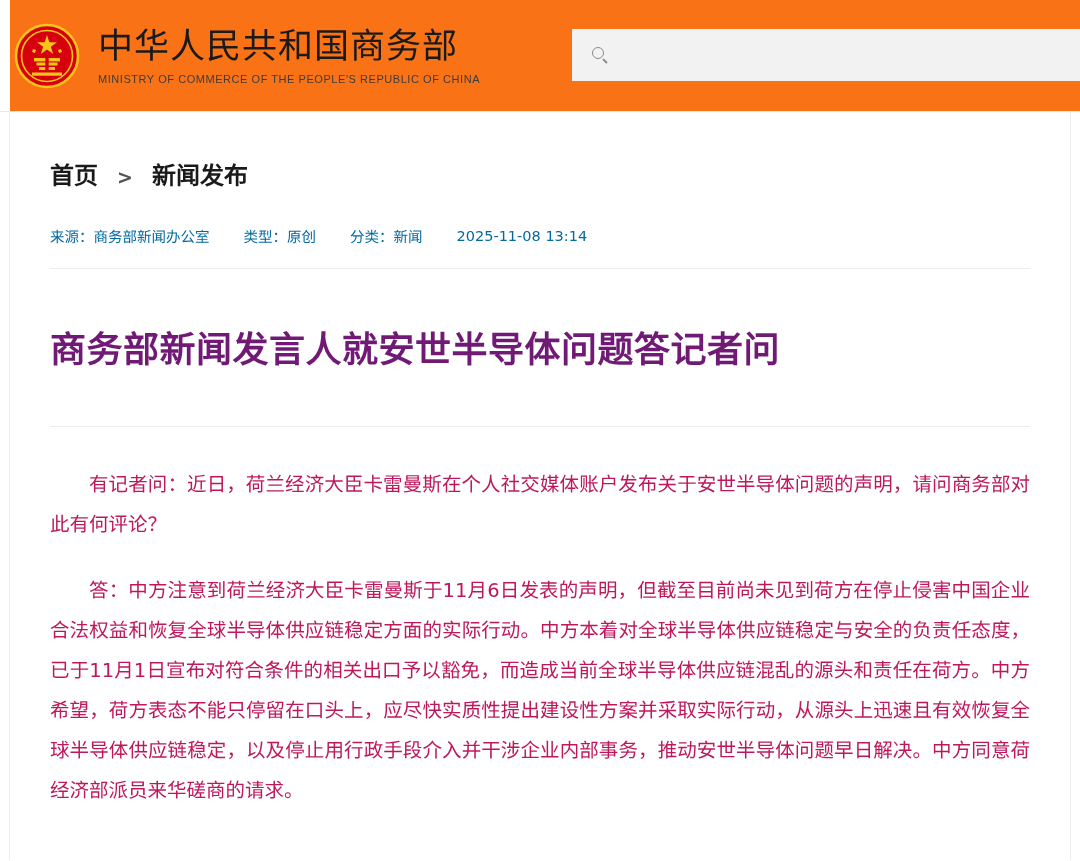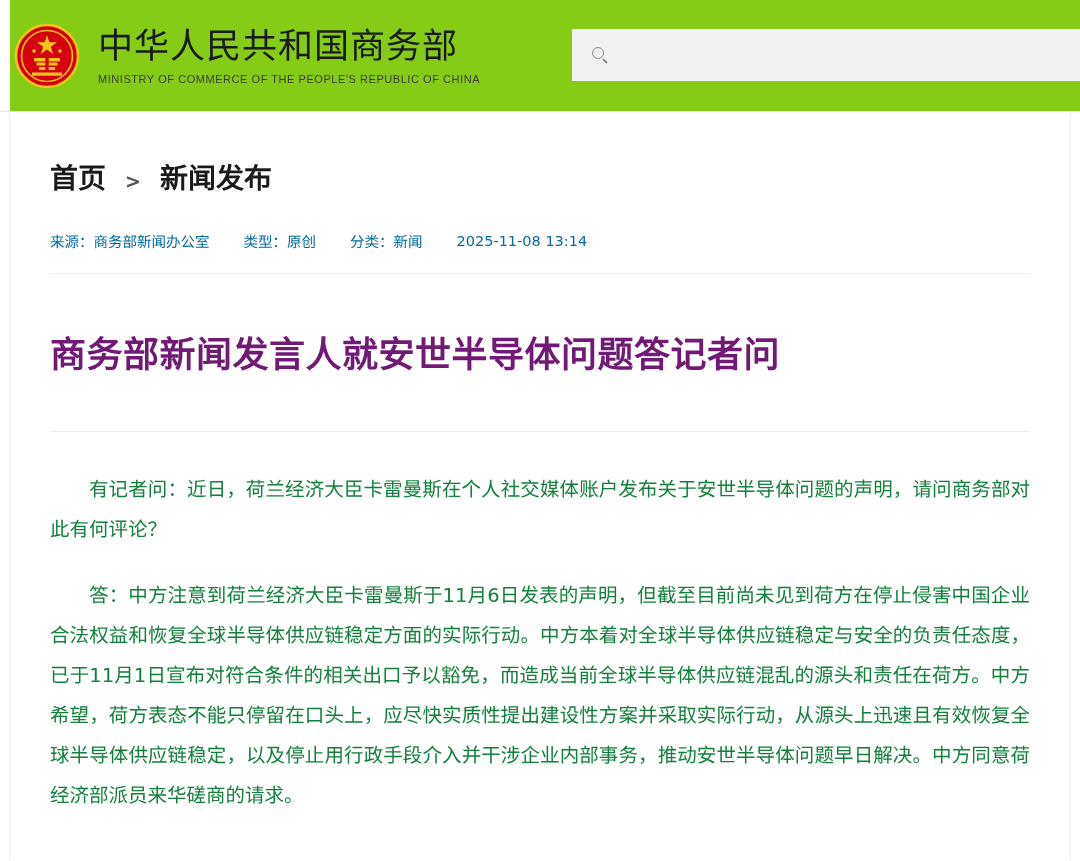--- a/index.html
+++ b/index.html
@@ -14,21 +14,21 @@
     width: 1080px;
     min-height: 861px;
     background: #ffffff;
     overflow: hidden;
   }
 
   
   .header {
     position: relative;
     height: 112px;
-    background: #84cc16;
+    background: #f97316;
     display: flex;
     align-items: center;
     border-bottom: 1px solid #e9e9e9;
   }
   .header-left-rule {
     position: absolute;
     left: 0; top: 0; bottom: 0;
     width: 10px;
     background: #ffffff;
   }
@@ -119,21 +119,21 @@
   }
 
   
   .breadcrumb {
     display: flex;
     align-items: baseline;
     padding-top: 44px;
     font-family: "DejaVu Sans", "Liberation Sans", sans-serif;
   }
   .crumb {
-    font-size: 28px;
+    font-size: 24px;
     color: #1a1a1a;
     font-weight: 700;
   }
   .crumb-sep {
     font-size: 19px;
     color: #555;
     margin: 0 19px;
     font-weight: 700;
   }
 
@@ -167,21 +167,21 @@
   }
 
   
   .article-body {
     padding-top: 12px;
     font-family: "DejaVu Sans", "Liberation Sans", sans-serif;
   }
   .article-body p {
     font-size: 19.5px;
     line-height: 2.05;
-    color: #15803d;
+    color: #be185d;
     margin: 26px 0 0 0;
     text-align: justify;
     text-indent: 2em;
   }
 </style>
 </head>
 <body>
 
 <div class="page">
 

